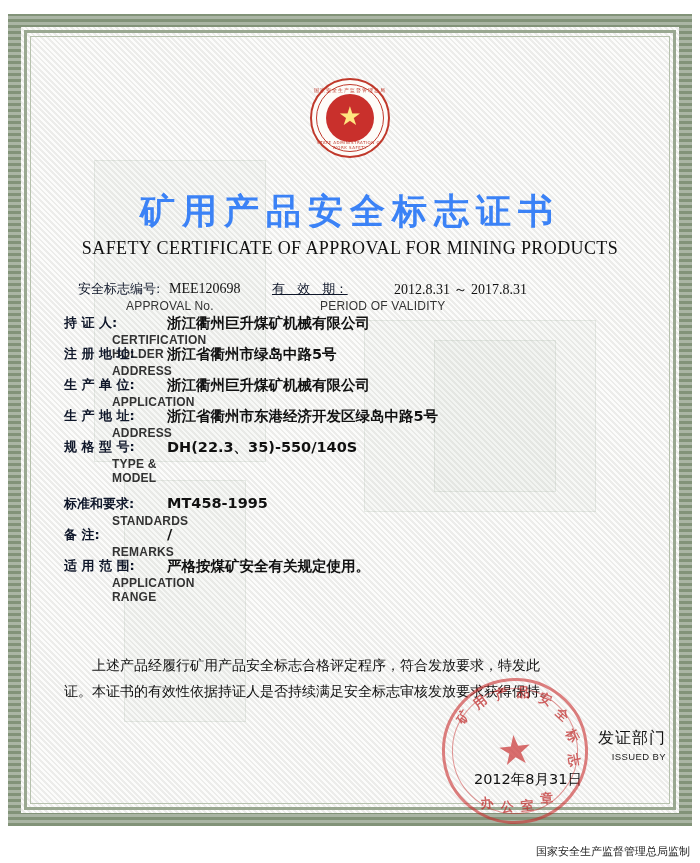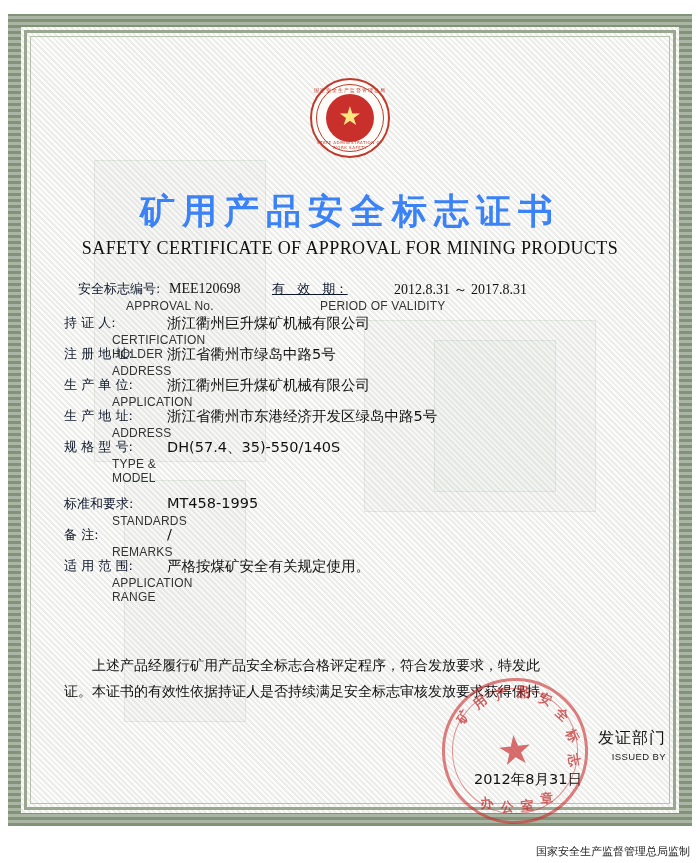--- a/index.html
+++ b/index.html
@@ -196,21 +196,21 @@
     height: 34px;
   }
   .approval-label { position: absolute; left: 14px; top: 0; }
   .approval-value { position: absolute; left: 105px; top: 1px; font-size: 14px;
                     font-family: "Liberation Serif", serif; }
   .validity-label { position: absolute; left: 208px; top: 0; }
   .validity-label .cn { letter-spacing: 4px; text-decoration: underline; }
   .validity-value { position: absolute; left: 330px; top: 1px; font-size: 14px;
                     font-family: "Liberation Serif", serif; }
 
-  .frow { position: relative; height: 31px; }
+  .frow { position: relative; height: 31px; font-weight: bold; }
   .frow .lbl { position: absolute; left: 0; top: 0; width: 100px; }
   .frow .val { position: absolute; left: 103px; top: 0px; }
   .sp-0 .cn { letter-spacing: 0px; }
 
   .gap { height: 26px; }
 
   
   .statement {
     position: absolute;
     left: 30px;
@@ -375,21 +375,21 @@
         </span>
         <span class="val">浙江省衢州市东港经济开发区绿岛中路5号</span>
       </div>
 
 
       <div class="frow">
         <span class="lbl sp-0">
           <span class="cn">规 格 型 号:</span>
           <span class="en">TYPE &amp; MODEL</span>
         </span>
-        <span class="val">DH(57.4、35)-550/140S</span>
+        <span class="val">DH(22.3、35)-550/140S</span>
       </div>
 
       <div class="gap"></div>
 
       <div class="frow">
         <span class="lbl sp-0">
           <span class="cn">标准和要求:</span>
           <span class="en">STANDARDS</span>
         </span>
         <span class="val">MT458-1995</span>

